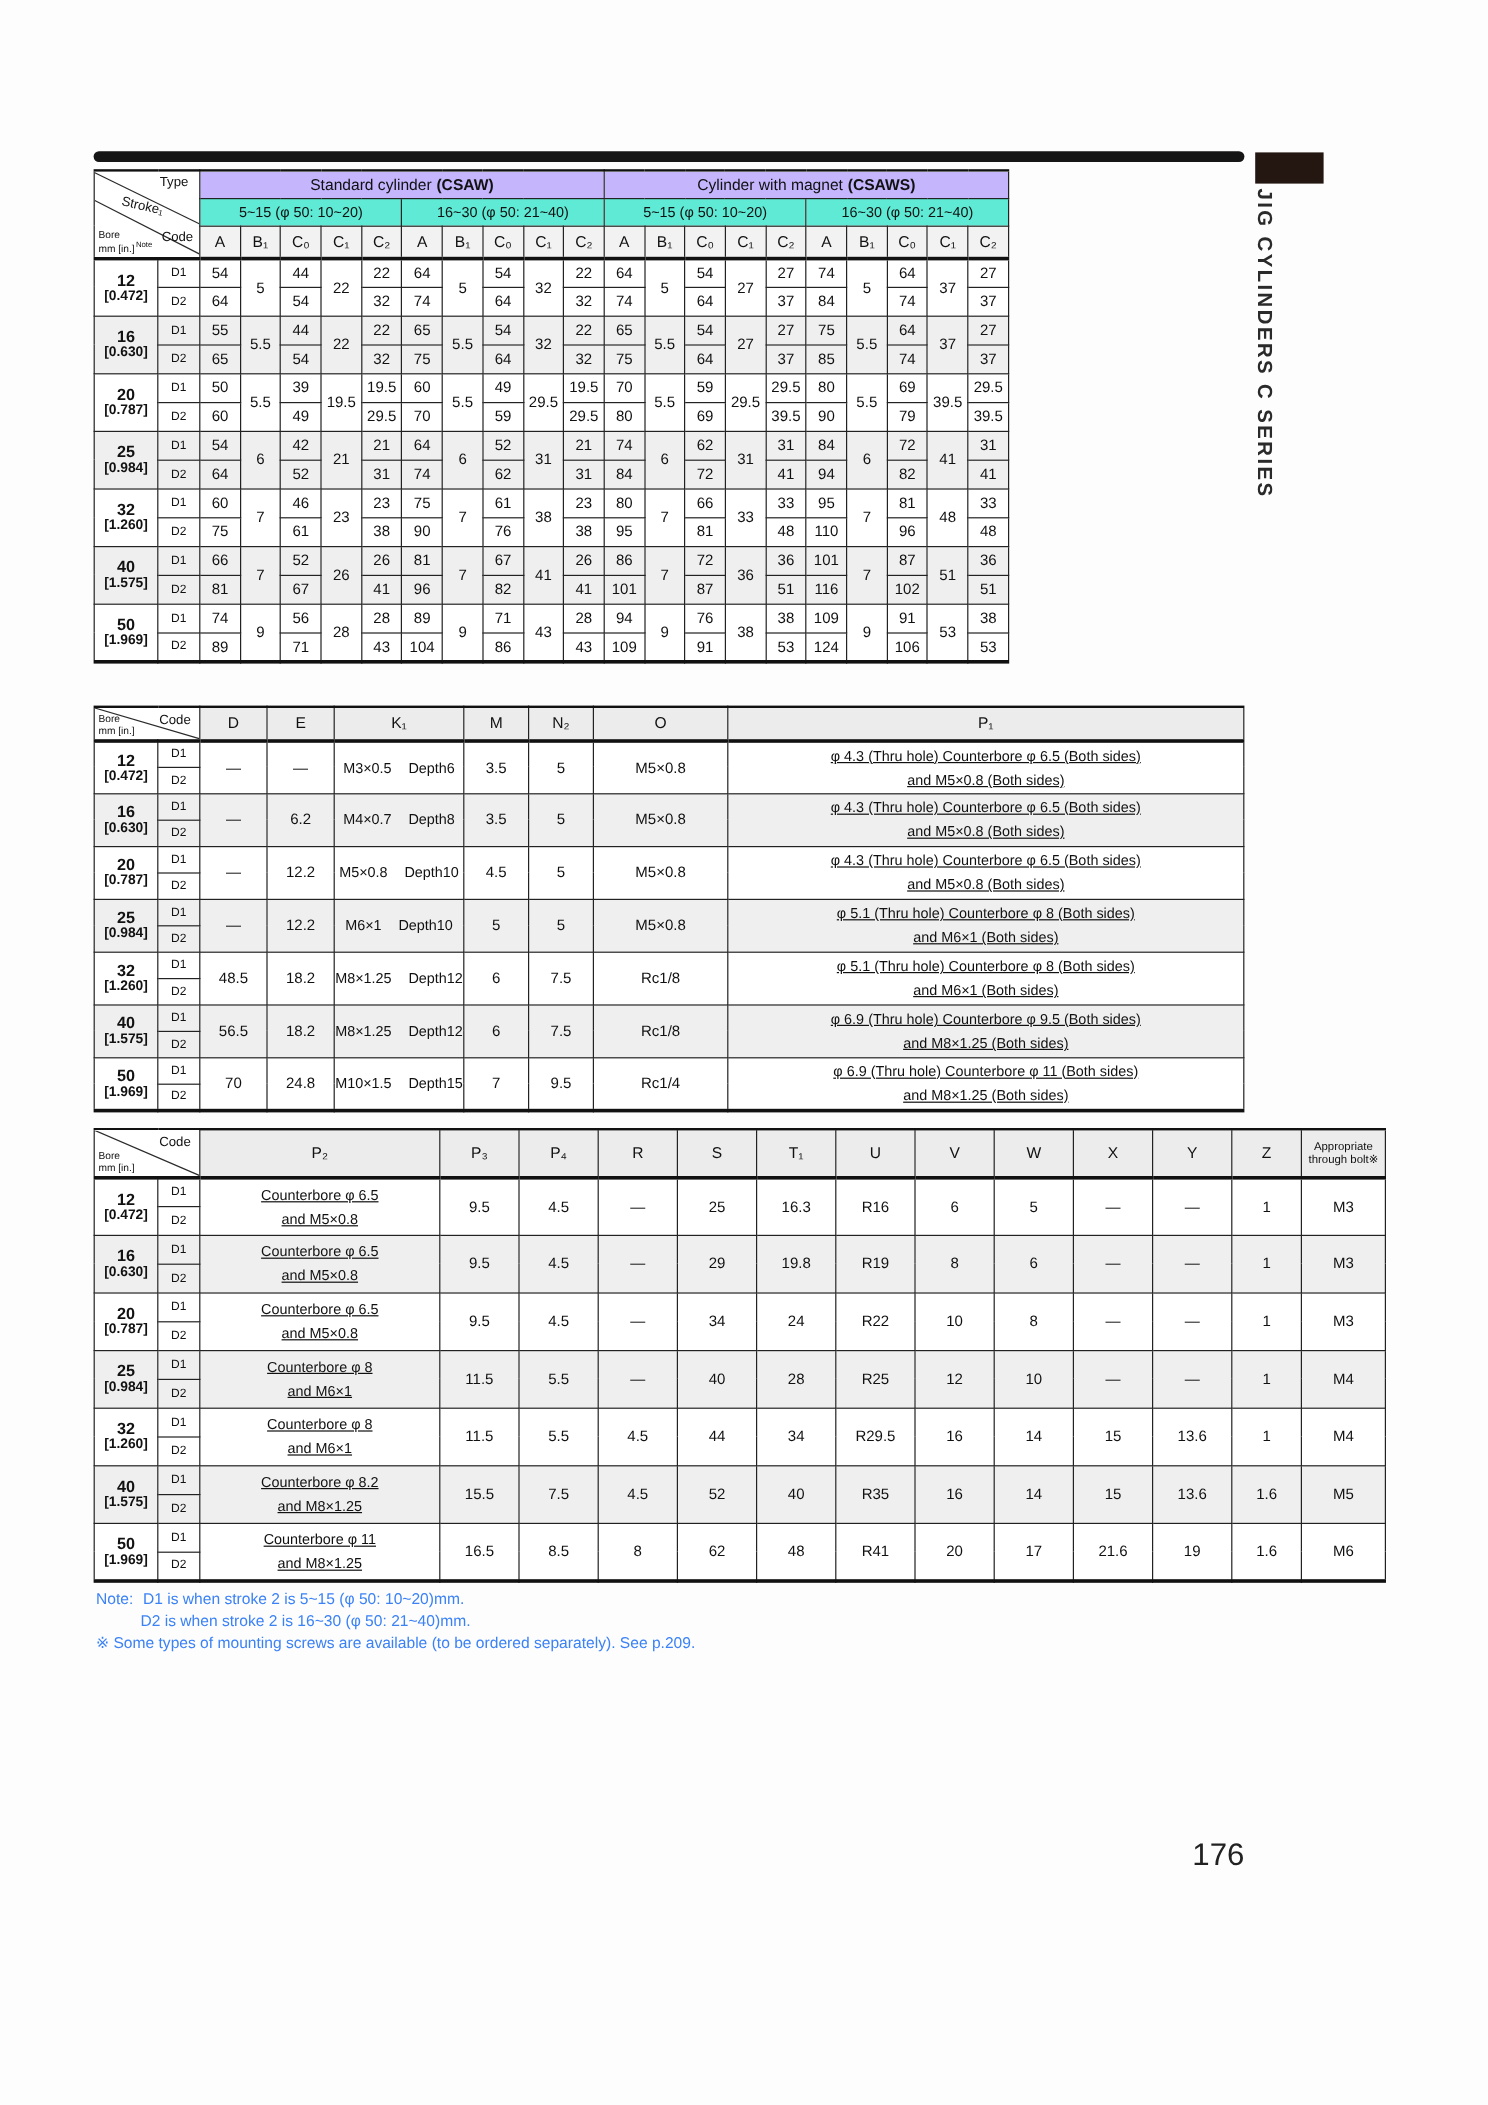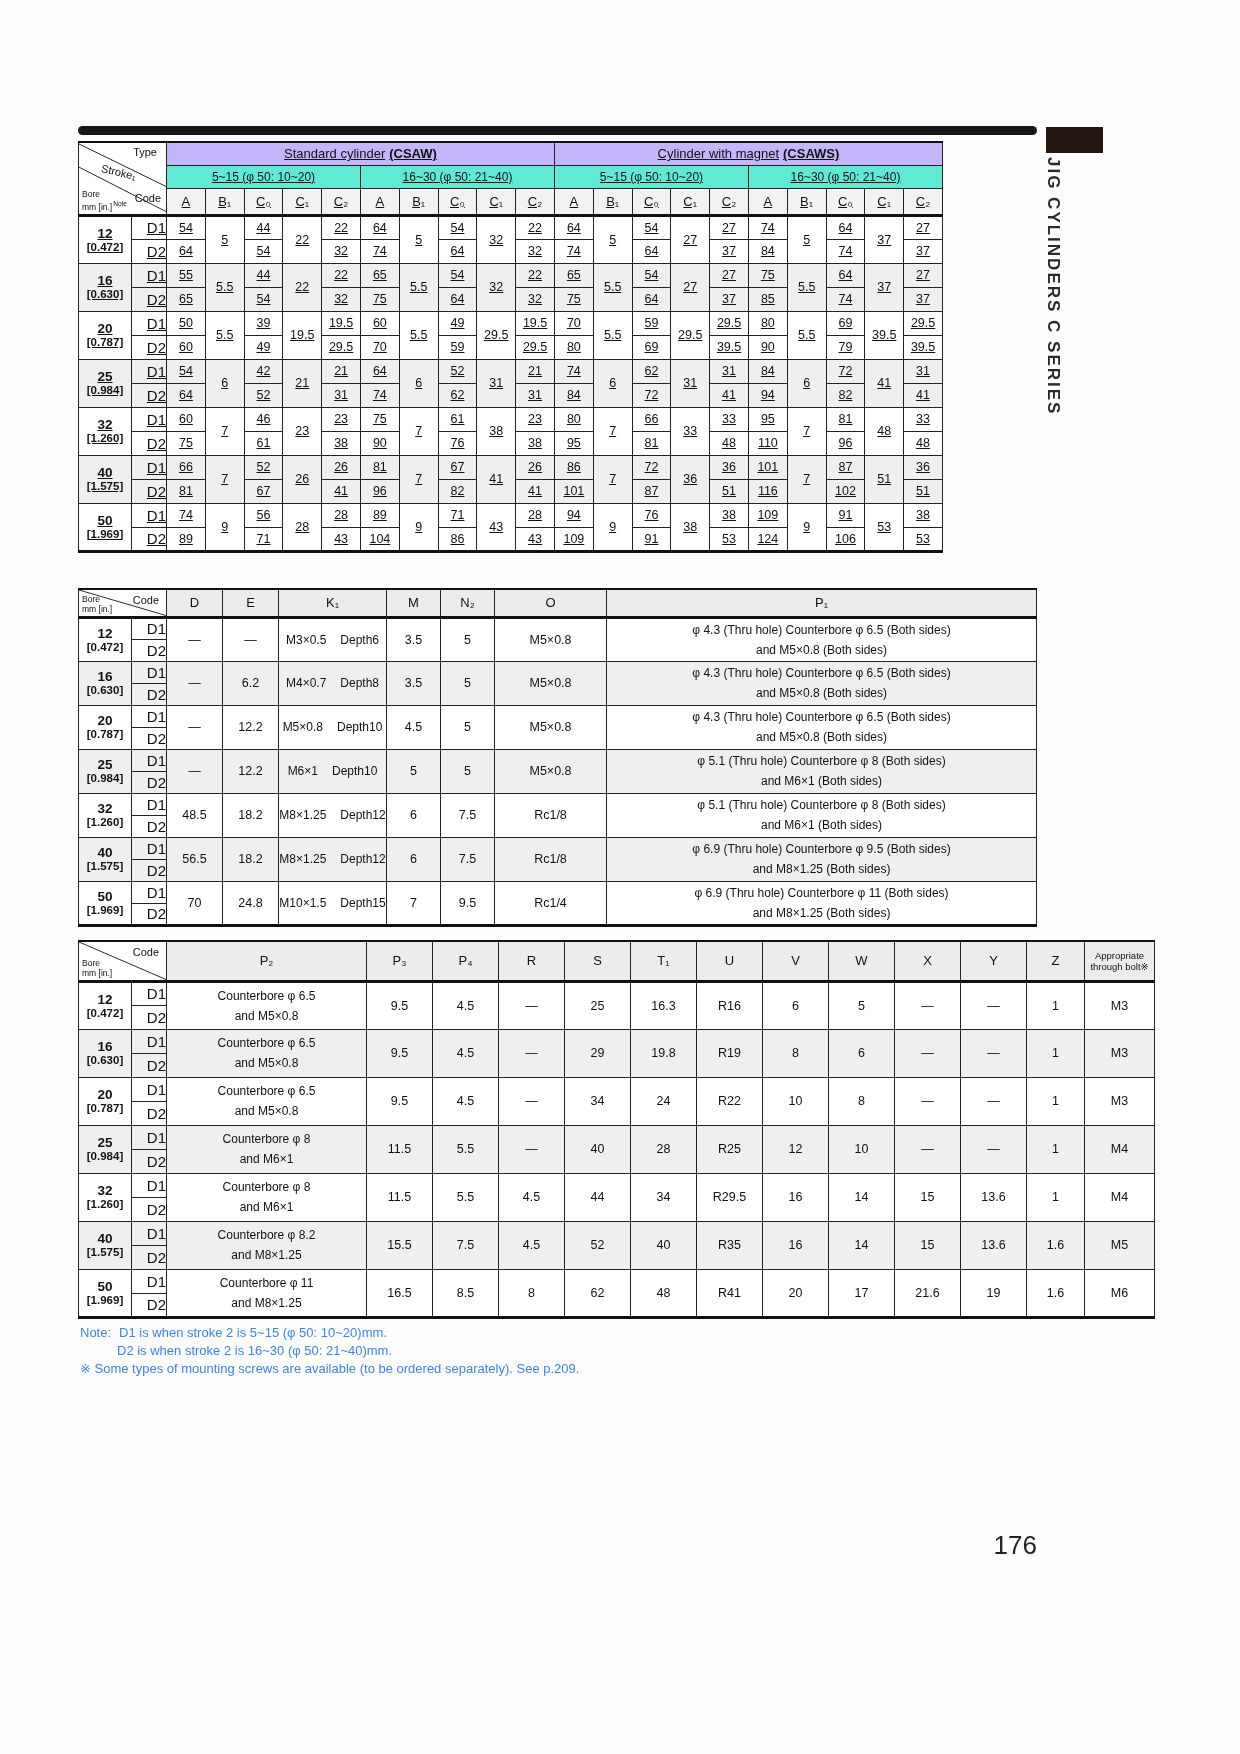--- a/index.html
+++ b/index.html
@@ -8,21 +8,21 @@
 
   .topbar { position:absolute; left:78px; top:126px; width:959px; height:9px; background:#161616; border-radius:5px; }
   .side-tab { position:absolute; left:1046px; top:127px; width:57px; height:26px; background:#241712; }
   .sidebar-title { position:absolute; left:1043px; top:157px; writing-mode:vertical-rl; font-size:17px;
                    font-weight:bold; letter-spacing:2px; color:#2a2a2a; white-space:nowrap; }
 
   table.tbl { position:absolute; border-collapse:collapse; table-layout:fixed; background:#fff;
               border-top:2px solid #111; border-bottom:3px solid #111; }
   .tbl td, .tbl th { border:1px solid #222; overflow:hidden; white-space:nowrap; text-align:center;
                      vertical-align:middle; padding:0; font-weight:normal; }
-  #table1 { left:78px; top:141px; width:865px;text-decoration:underline; }
+  #table1 { left:78px; top:141px; width:763px; }
   #table2 { left:78px; top:588px; width:959px; }
   #table3 { left:78px; top:940px; width:1077px; }
   #table1 thead tr.r1 { height:23px; }
   #table1 thead tr.r2 { height:23px; }
   #table1 thead tr.r3 { height:27px; }
   #table1 tbody tr { height:24px; }
   #table2 thead tr { height:28px; }
   #table2 tbody tr { height:22px; }
   #table3 thead tr { height:40px; }
   #table3 tbody tr { height:24px; }
@@ -31,24 +31,24 @@
   .type-h b { margin-left:4px; }
   .stroke-h { background:#5eead4; font-size:12px; font-weight:bold; }
   .col-h { background:#f2f2f2; font-size:13px; font-weight:bold; }
   #table2 .col-h, #table3 .col-h { background:#ececec; }
   thead .col-h, td.corner { border-bottom:3px solid #111; }
   .bolt { font-size:9.5px; font-weight:bold; line-height:11px; }
 
   td.bore { background:#fff; }
   .bn { font-size:13.5px; font-weight:bold; line-height:15px; }
   .bi { font-size:11.5px; font-weight:bold; line-height:13px; }
-  td.code { font-size:15px;text-align:right; }
+  td.code { font-size:10px; }
   td.v { font-size:12.5px; }
   td.p1, td.p2 { font-size:12px; }
-  td.p1 div, td.p2 div { line-height:20px; }
+  td.p1 div, td.p2 div { line-height:20px;text-decoration:underline; }
   td.k1 { font-size:12px; }
   td.k1 span { display:inline-block; }
   td.k1 span:first-child { margin-right:14px; }
   tr.shade td { background:#efefef; }
 
   td.corner { position:relative; background:#fff; padding:0; }
   .diagsvg { position:absolute; left:0; top:0; width:100%; height:100%; }
   .diagsvg line { stroke:#2b2b2b; stroke-width:1; vector-effect:non-scaling-stroke; }
   .clbl { position:absolute; font-size:11px; color:#111; }
   .t1-type  { top:3px; right:9px; }

